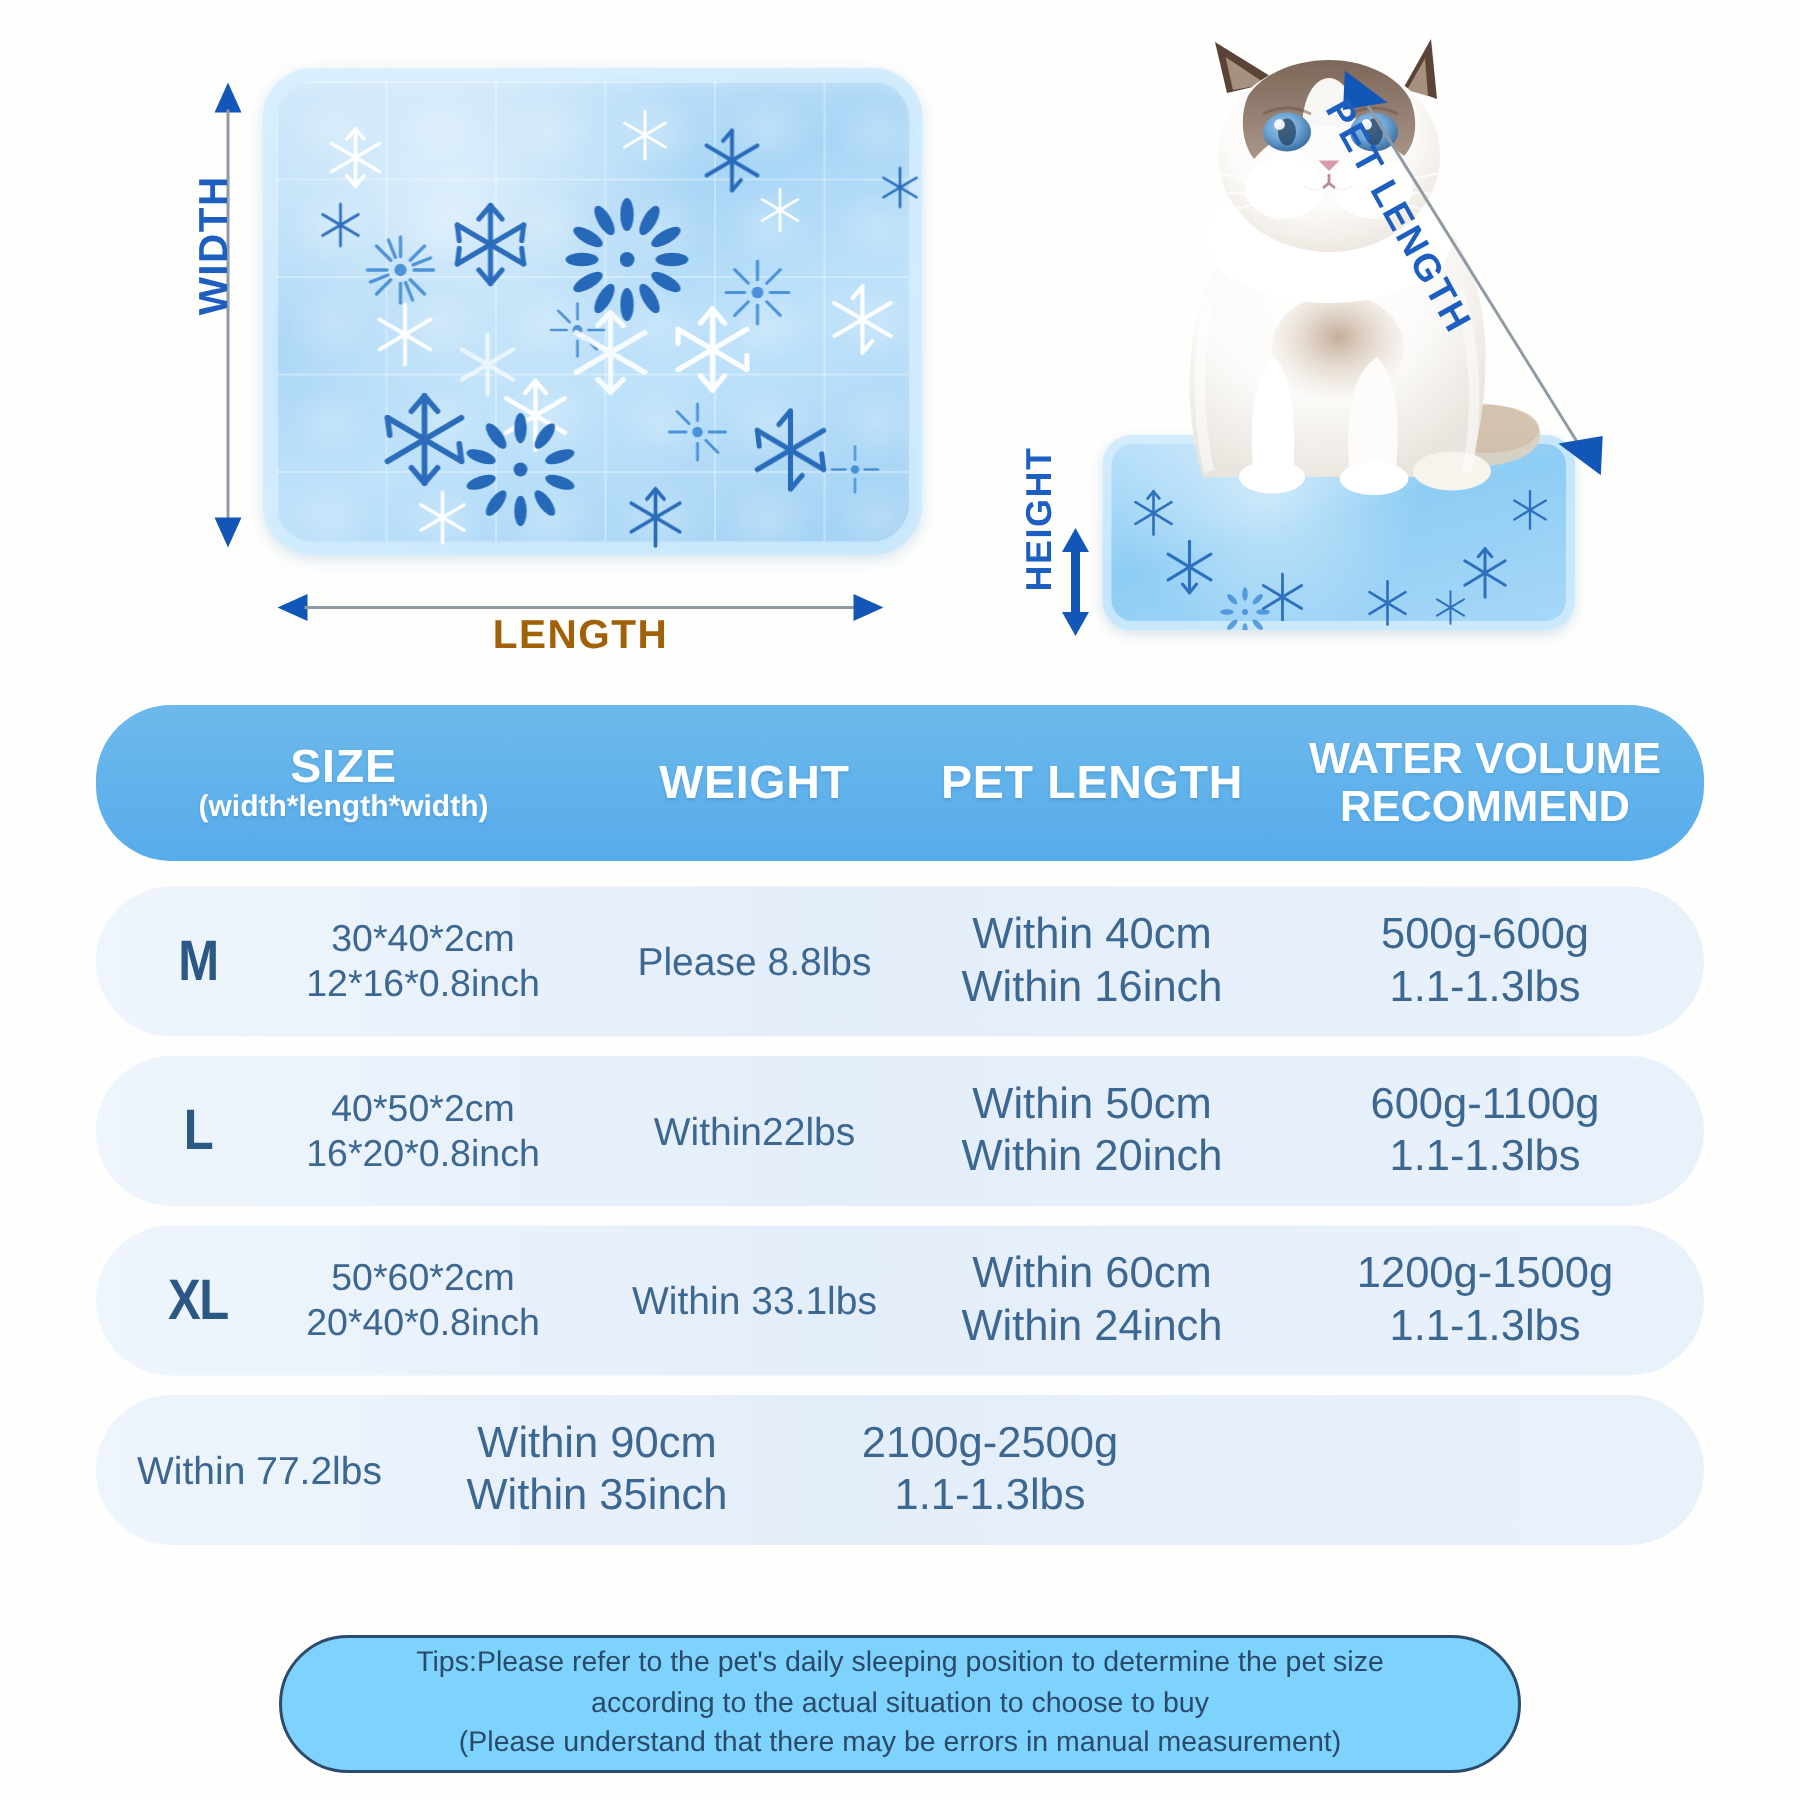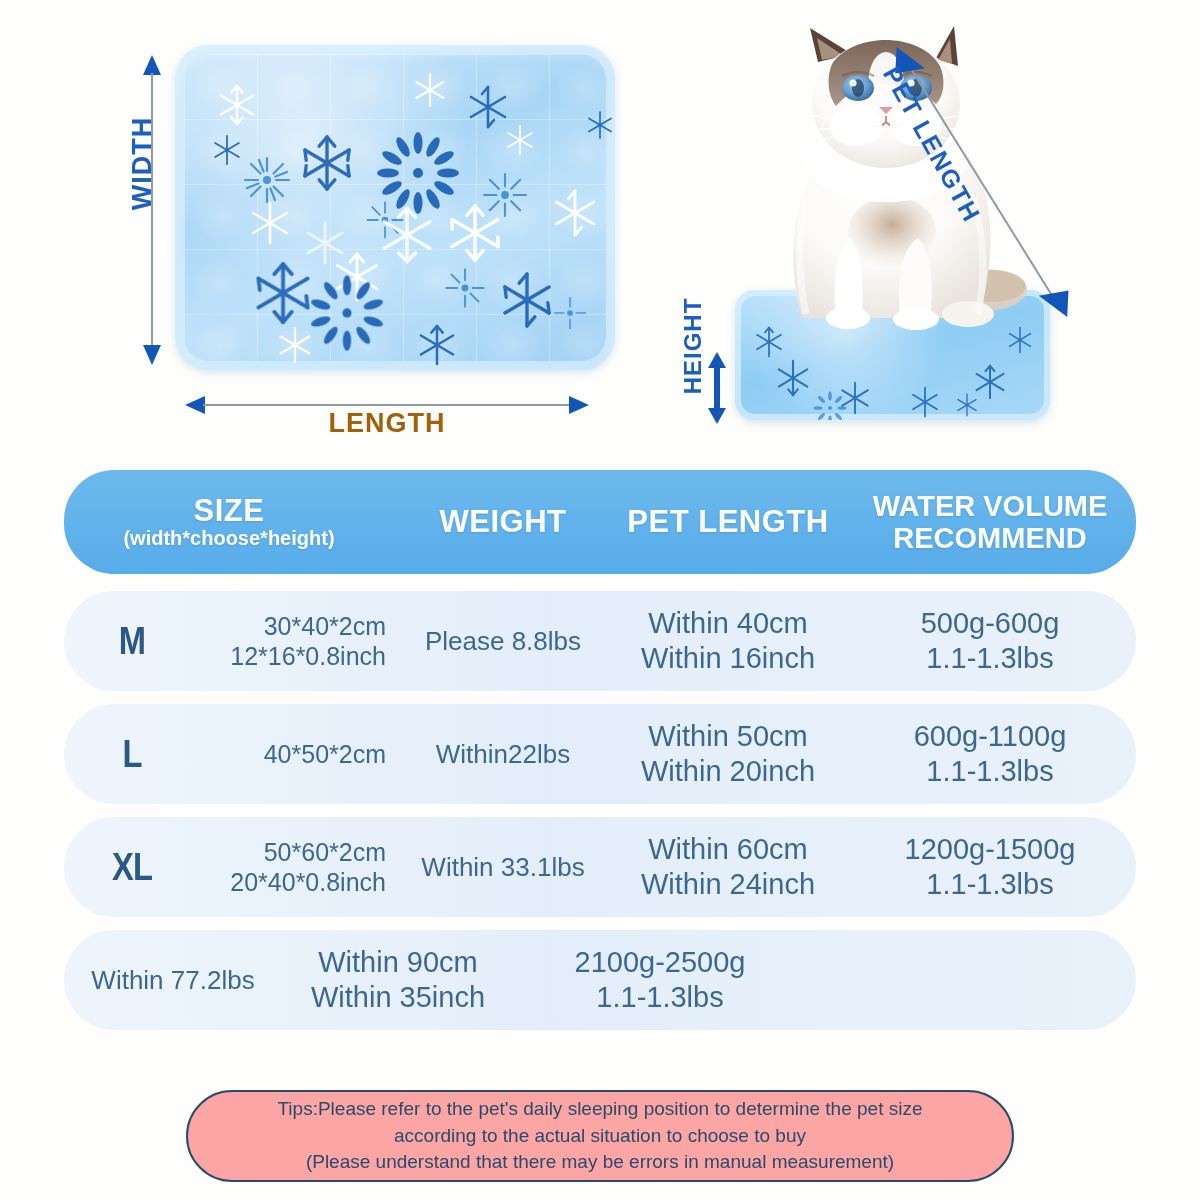--- a/index.html
+++ b/index.html
@@ -169,33 +169,33 @@
   .h-two { font-size: 29px; font-weight: 700; color: #fff; line-height: 1.12;
            text-shadow: 0 1px 2px rgba(60,130,185,.45); }
 
   
   .sz-letter {
     font-size: 38px; font-weight: 700; color: #2b5885;
     width: 92px; text-align: center; flex: 0 0 92px;
     font-family: "Liberation Sans Narrow", "Liberation Sans", sans-serif;
     transform: scaleX(.86); letter-spacing: -1px;
   }
-  .sz-dims { flex: 1; text-align: right; padding-right: 8px; }
+  .sz-dims { flex: 1; text-align: center; padding-right: 8px; }
   .dim-line { font-size: 25px; color: #3c6791; line-height: 1.22; }
 
   .cell-1line { font-size: 26px; color: #3c6791; }
   .cell-2line { font-size: 29px; color: #3c6791; line-height: 1.22; }
 
   
   .tips {
     position: absolute; left: 186px; top: 1090px;
     width: 828px; height: 92px;
     border: 2px solid #2c4a6e; border-radius: 46px;
     display: flex; flex-direction: column; align-items: center; justify-content: center;
-    background: #fca5a5;
+    background: #7dd3fc;
   }
   .tip-line { font-size: 19px; color: #2b4a6b; line-height: 1.42; text-align: center; }
 </style>
 </head>
 <body>
 
 <div class="diagrams">
 
   <div class="mat-block">
 
@@ -613,21 +613,21 @@
       <div class="h-dn"></div>
     </div>
   </div>
 </div>
 
 <div class="table">
 
   <div class="row-pill header-pill">
     <div class="c-size h-size-wrap">
       <div class="h-main">SIZE</div>
-      <div class="h-sub">(width*choose*height)</div>
+      <div class="h-sub">(width*length*width)</div>
     </div>
     <div class="c-weight">
       <div class="h-main">WEIGHT</div>
     </div>
     <div class="c-petlen">
       <div class="h-main">PET LENGTH</div>
     </div>
     <div class="c-water">
       <div class="h-two">WATER VOLUME</div>
       <div class="h-two">RECOMMEND</div>
@@ -653,20 +653,21 @@
       <div class="cell-2line">500g-600g</div>
       <div class="cell-2line">1.1-1.3lbs</div>
     </div>
   </div>
 
   <div class="row-pill data-pill">
     <div class="c-size">
       <div class="sz-letter">L</div>
       <div class="sz-dims">
         <div class="dim-line">40*50*2cm</div>
+        <div class="dim-line">16*20*0.8inch</div>
       </div>
     </div>
     <div class="c-weight">
       <div class="cell-1line">Within22lbs</div>
     </div>
     <div class="c-petlen">
       <div class="cell-2line">Within 50cm</div>
       <div class="cell-2line">Within 20inch</div>
     </div>
     <div class="c-water">

